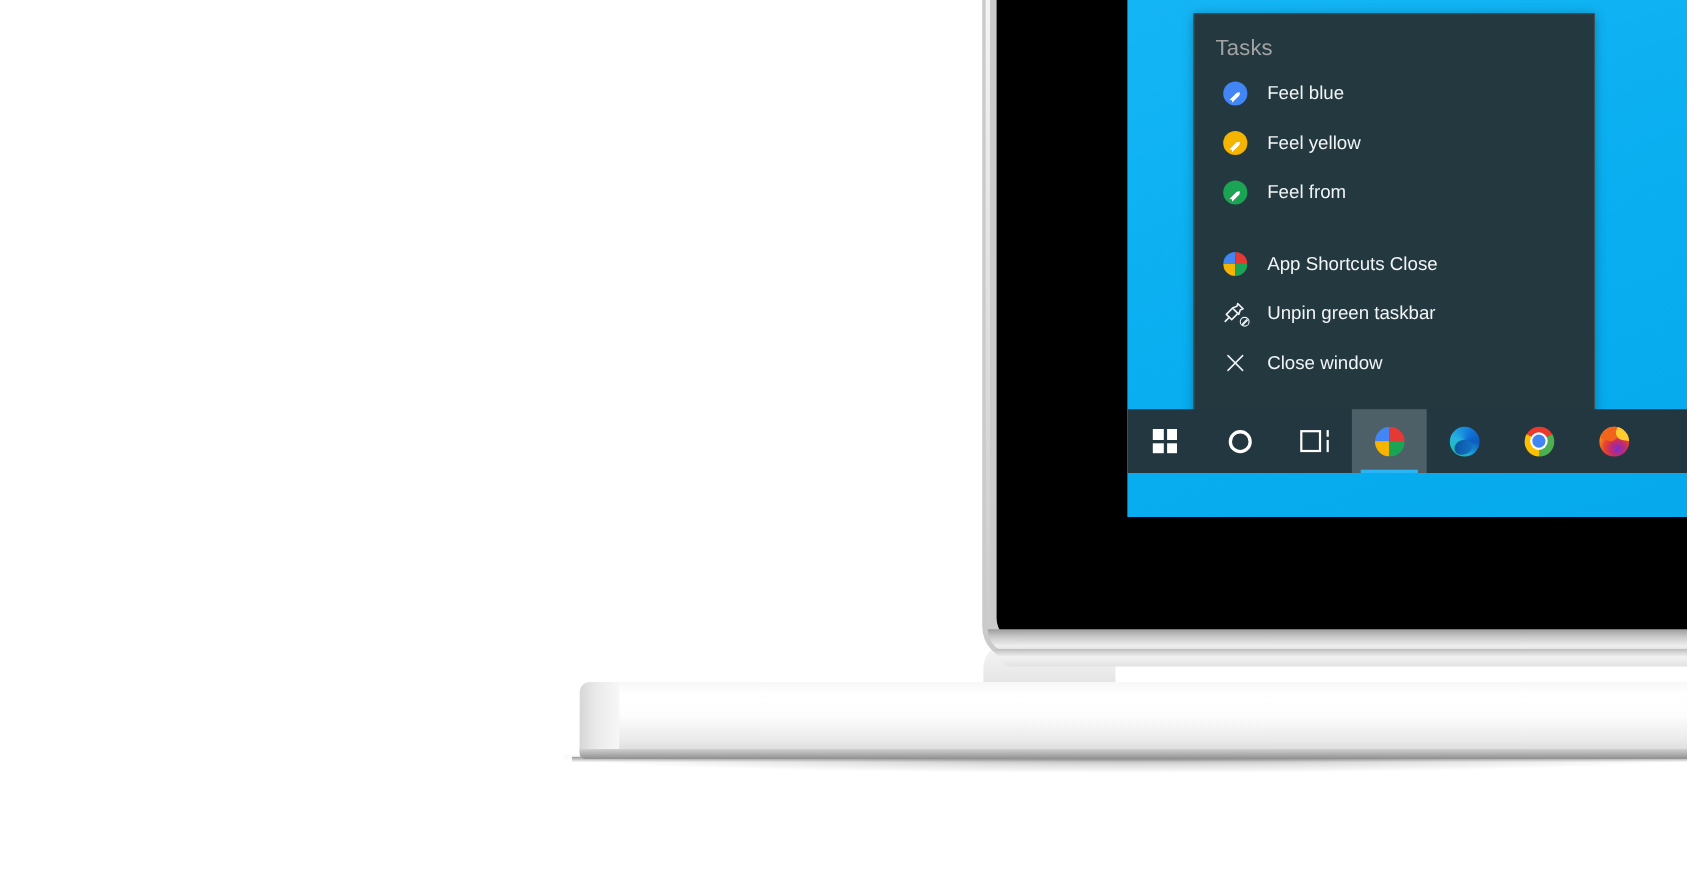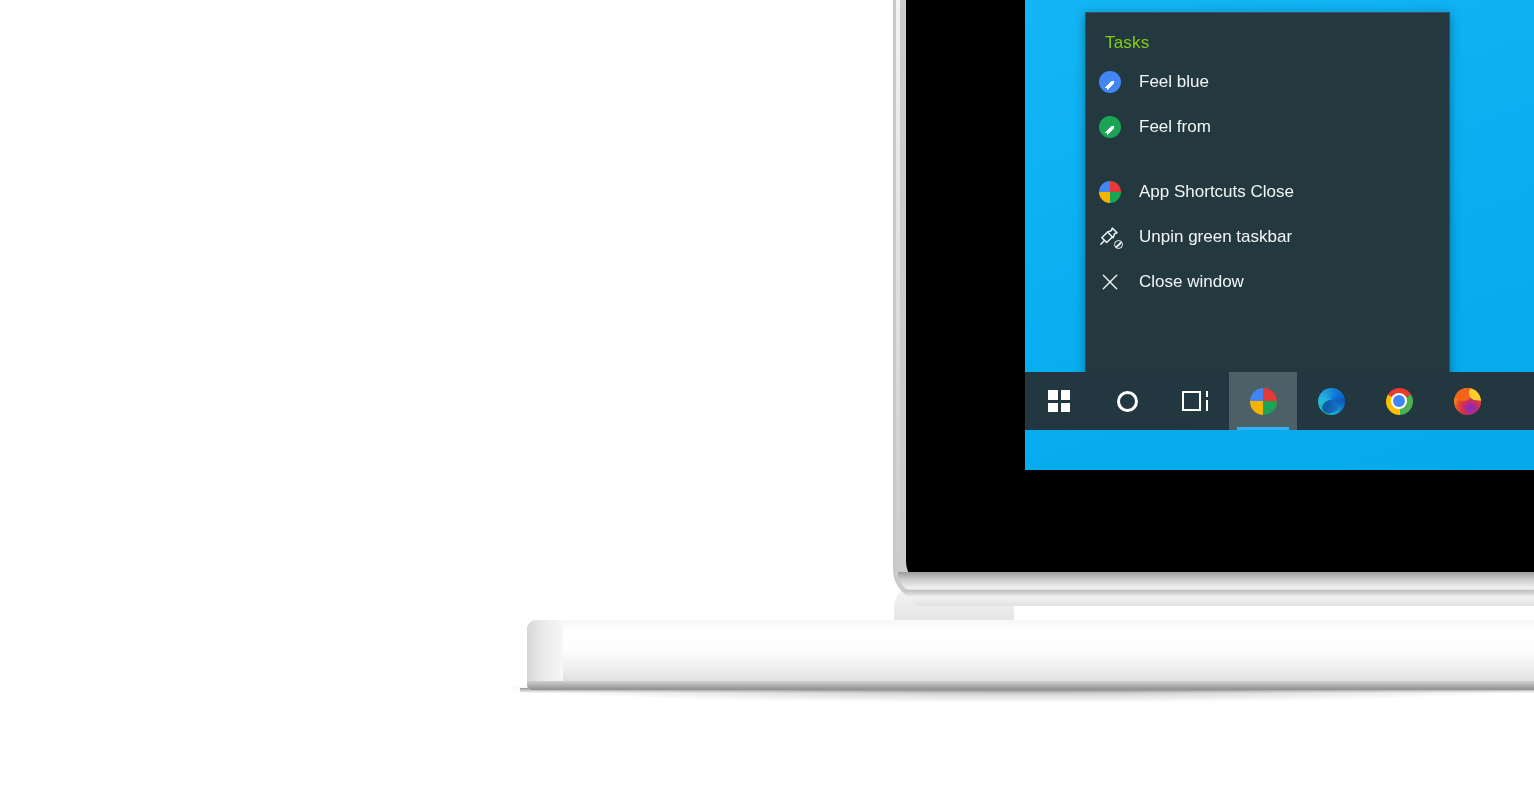--- a/index.html
+++ b/index.html
@@ -84,26 +84,26 @@
   }
 
   
   #jumplist{
     position:absolute; left:60px; top:52px; width:365px; height:398px;
     background:#24383f;
     border:1px solid #3c5159;
     box-shadow:0 2px 10px rgba(0,0,0,.35);
   }
   .jl-header{
-    color:#84cc16; font-size:17px; letter-spacing:.2px;
+    color:#a3a3a3; font-size:20px; letter-spacing:.2px;
     padding:20px 16px 6px 19px;
   }
   .jl-item{
     display:flex; align-items:center;
-    height:45px; padding-left:11px; cursor:default;
+    height:45px; padding-left:24px; cursor:default;
   }
   .jl-ico{
     width:26px; height:26px; flex:0 0 26px;
     display:flex; align-items:center; justify-content:center;
     margin-right:16px;
   }
   .jl-label{ color:#f2f5f6; font-size:17px; white-space:nowrap; }
   .jl-gap{ height:20px; }
 
   
@@ -209,20 +209,26 @@
         <div class="jl-header">Tasks</div>
 
         <div class="jl-item">
           <span class="jl-ico">
             <span class="pc" style="background:#4285f4"></span>
           </span>
           <span class="jl-label">Feel blue</span>
         </div>
 
 
+        <div class="jl-item">
+          <span class="jl-ico">
+            <span class="pc" style="background:#f5b400"></span>
+          </span>
+          <span class="jl-label">Feel yellow</span>
+        </div>
 
         <div class="jl-item">
           <span class="jl-ico">
             <span class="pc" style="background:#1aa453"></span>
           </span>
           <span class="jl-label">Feel from</span>
         </div>
 
         <div class="jl-gap"></div>
 

